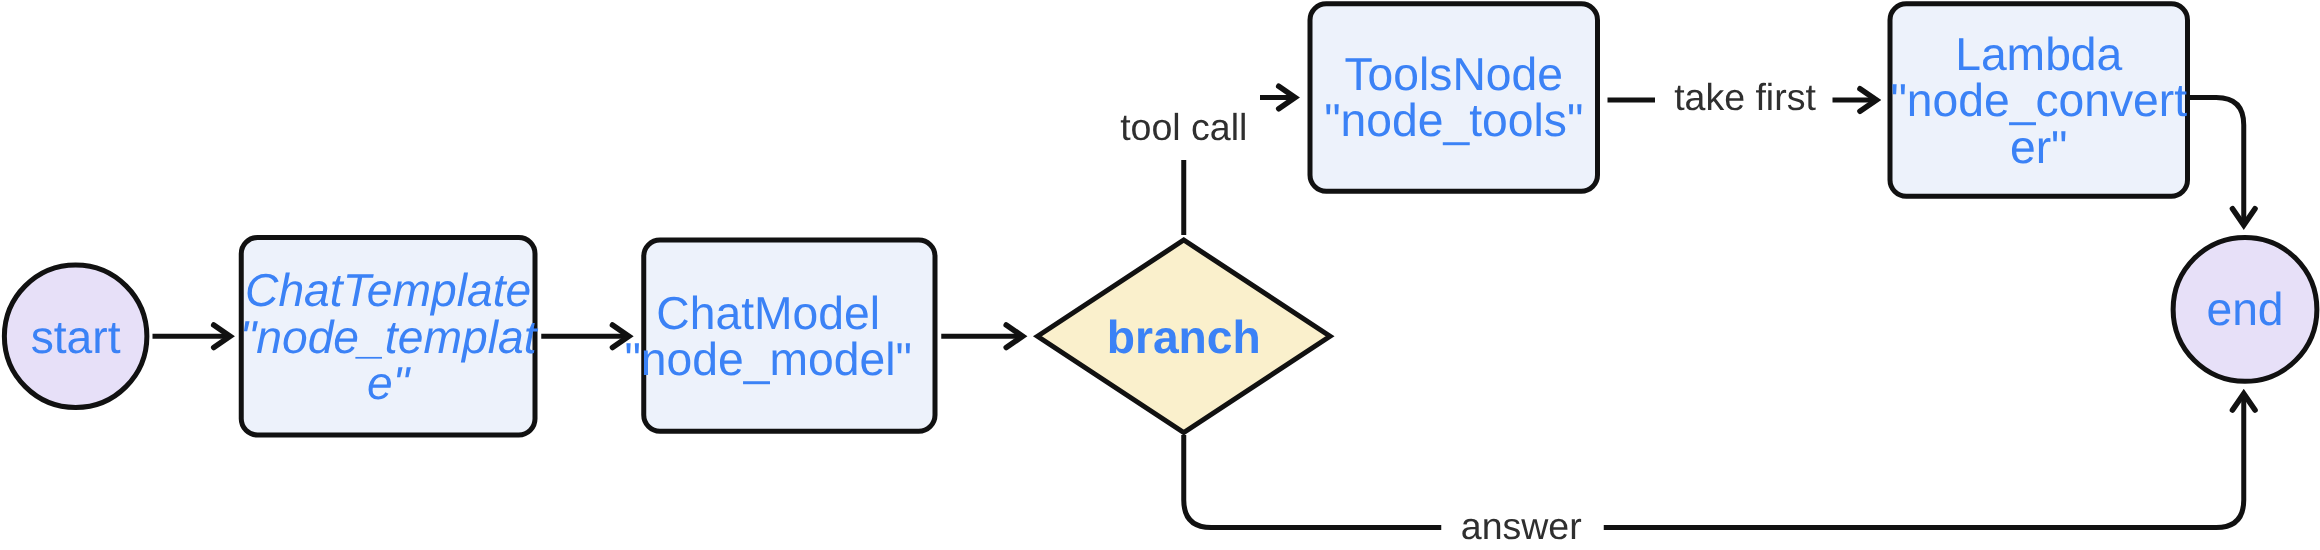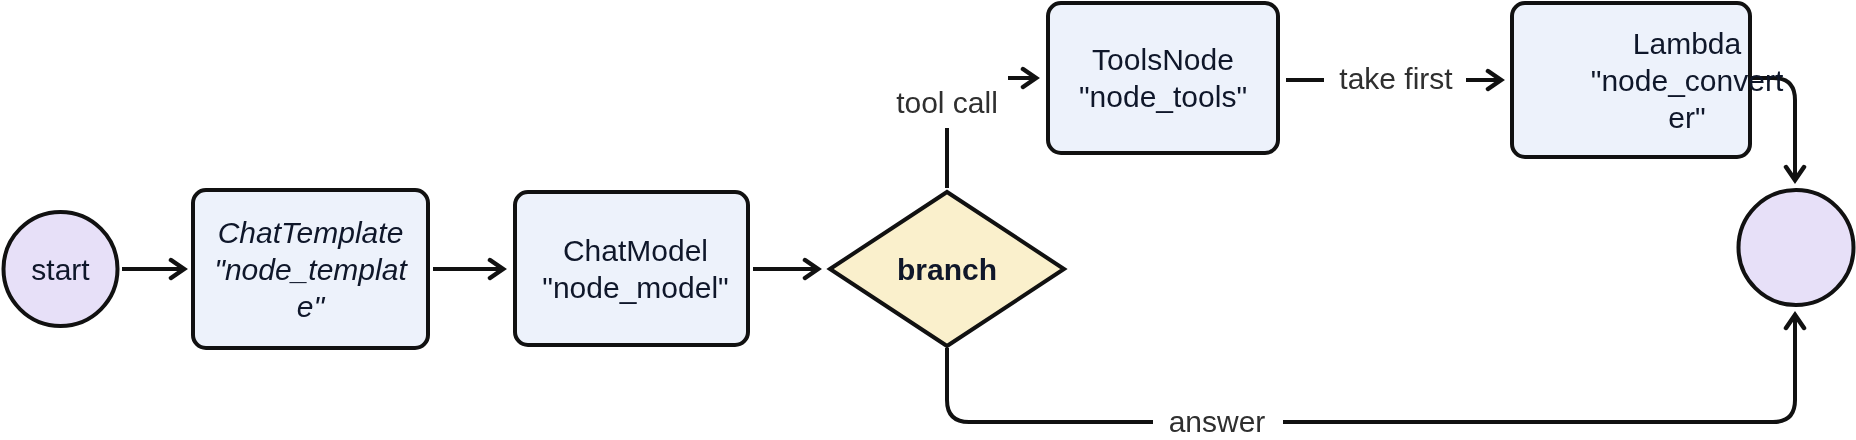--- a/index.html
+++ b/index.html
@@ -28,23 +28,23 @@
     stroke: #111111;
     stroke-width: 4;
     fill: none;
   }
   .node-label {
     position: absolute;
     display: flex;
     align-items: center;
     justify-content: center;
     text-align: center;
-    font-size: 30px;
+    font-size: 37px;
     line-height: 37px;
-    color: #0f172a;
+    color: #3b82f6;
     white-space: pre-line;
     pointer-events: none;
   }
   .edge-label {
     position: absolute;
     transform: translate(-50%, -50%);
     background: #ffffff;
     padding: 0 8px;
     font-size: 30px;
     line-height: 34px;
@@ -88,32 +88,33 @@
     <rect class="shape" x="1512" y="3" width="238" height="154" rx="13" fill="#EDF2FB"></rect>
     <circle class="shape" cx="1796" cy="247.5" r="57.5" fill="#E7E0F8"></circle>
   </svg>
 
   <div class="node-label" style="left:3px; top:212px; width:115px; height:114px;">start</div>
 
   <div class="node-label" style="left:193px; top:190px; width:235px; height:158px;font-style:italic;">ChatTemplate
 "node_templat
 e"</div>
 
-  <div class="node-label" style="left:519px; top:192px; width:233px; height:153px;text-align:center;">ChatModel
+  <div class="node-label" style="left:498px; top:192px; width:233px; height:153px;text-align:center;">ChatModel
 "node_model"</div>
 
   <div class="node-label" style="left:830px; top:192px; width:234px; height:154px;font-weight:bold;">branch</div>
 
   <div class="node-label" style="left:1048px; top:3px; width:230px; height:150px;">ToolsNode
 "node_tools"</div>
 
-  <div class="node-label" style="left:1568px; top:3px; width:238px; height:154px;">Lambda
+  <div class="node-label" style="left:1512px; top:3px; width:238px; height:154px;">Lambda
 "node_convert
 er"</div>
 
+  <div class="node-label" style="left:1738px; top:190px; width:116px; height:115px;">end</div>
 
   <div class="edge-label" style="left:1396px; top:79px;">take first</div>
 
   <div class="edge-label" style="left:947px; top:103px;">tool call</div>
 
   <div class="edge-label" style="left:1217px; top:422px;">answer</div>
 
 </div>
 
 </body></html>

